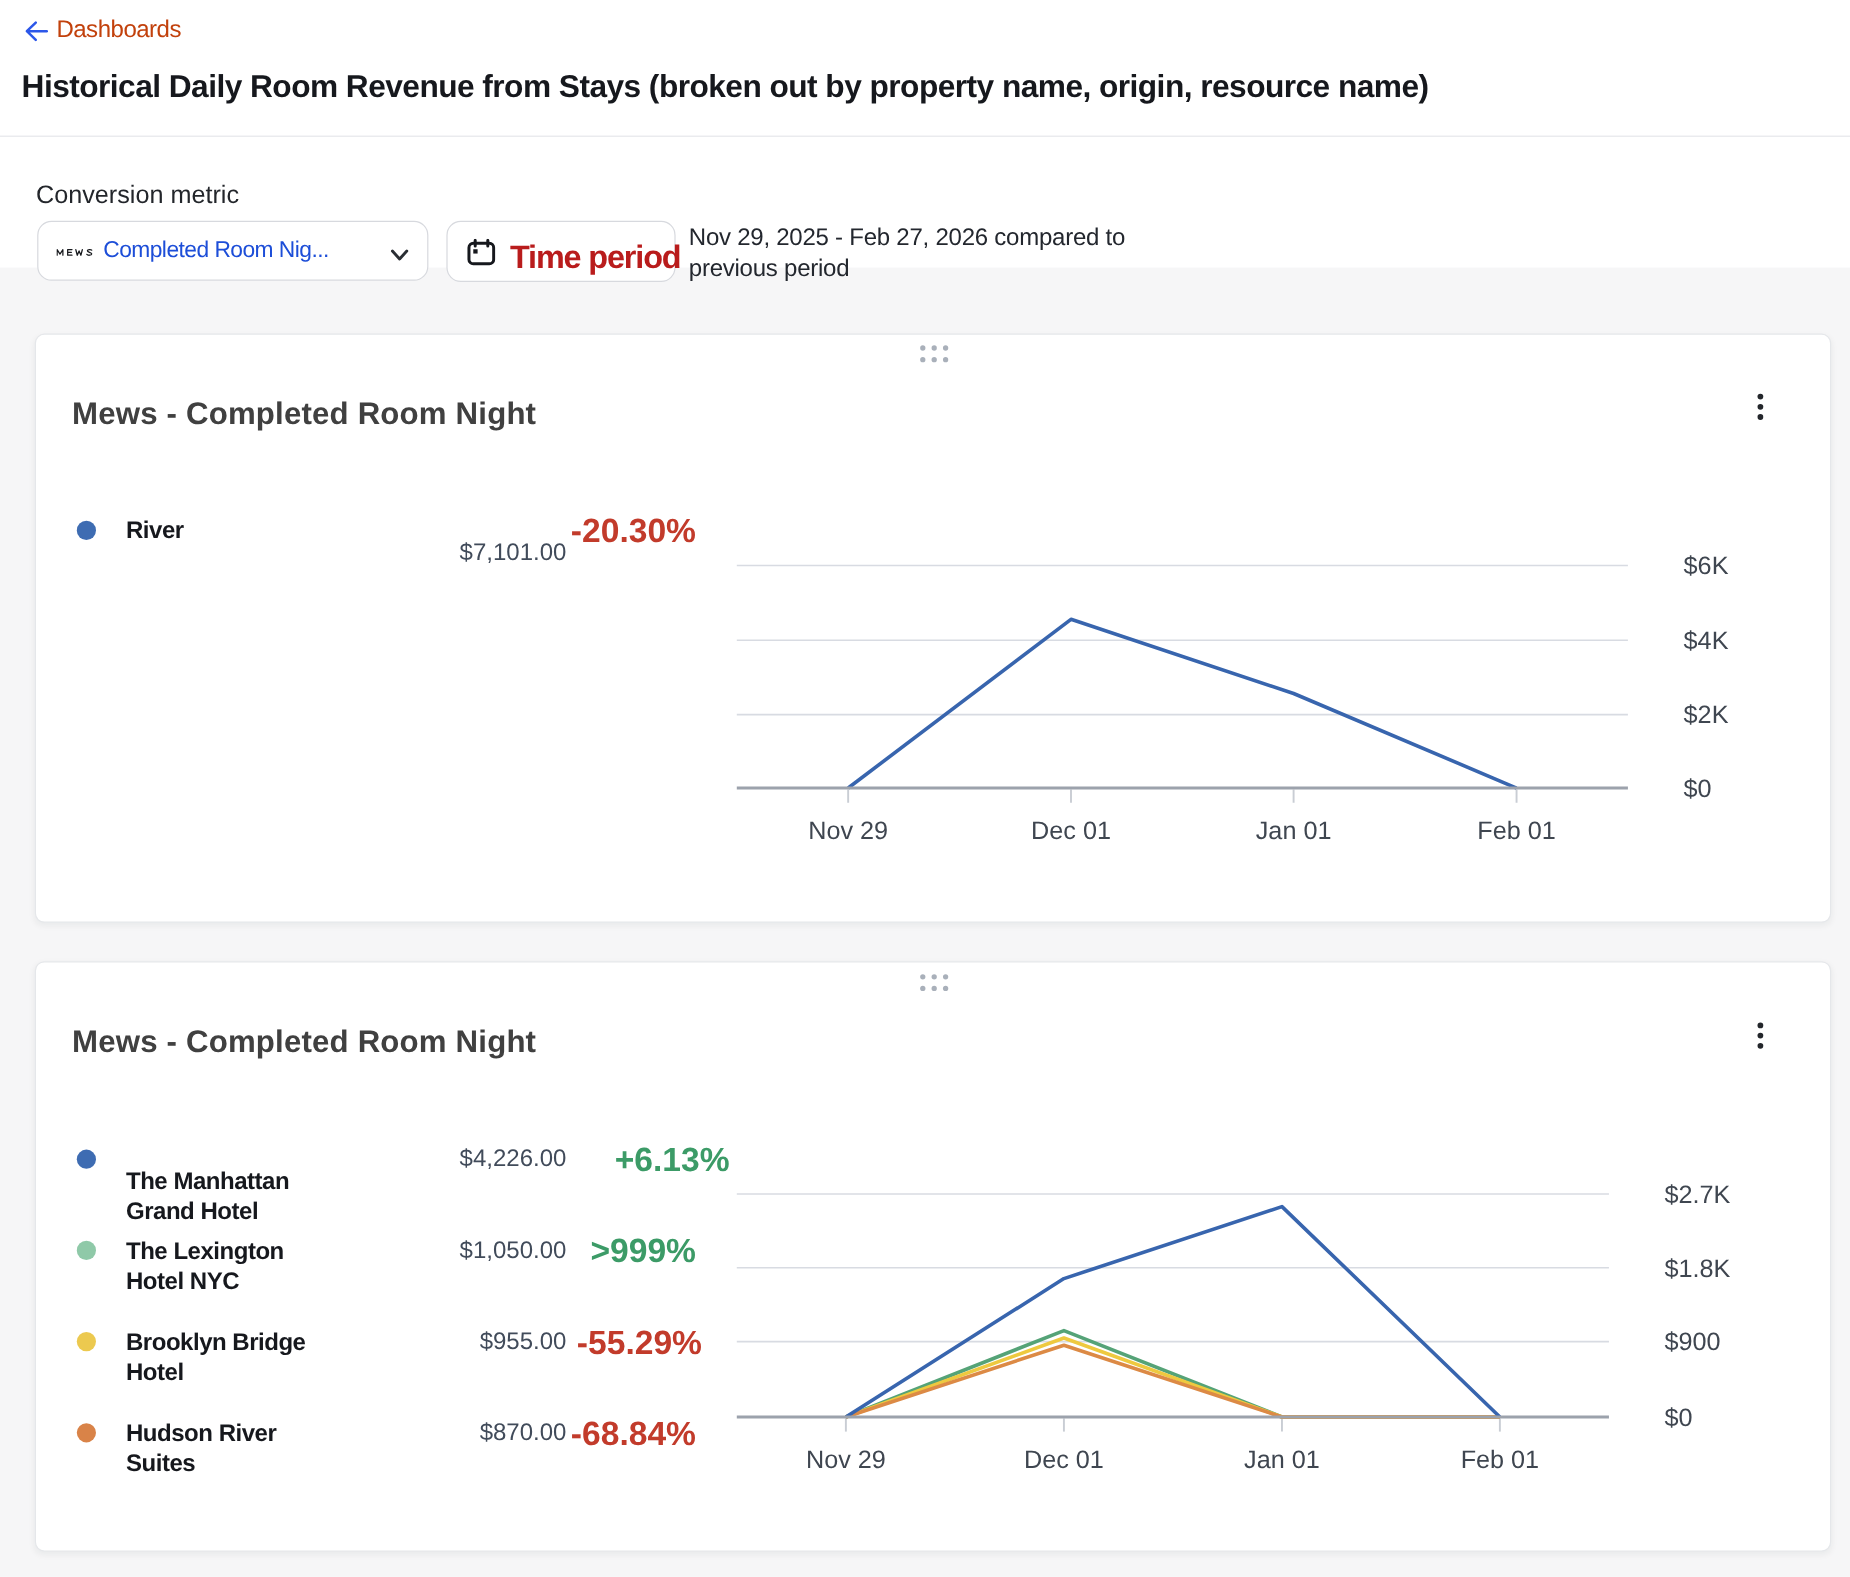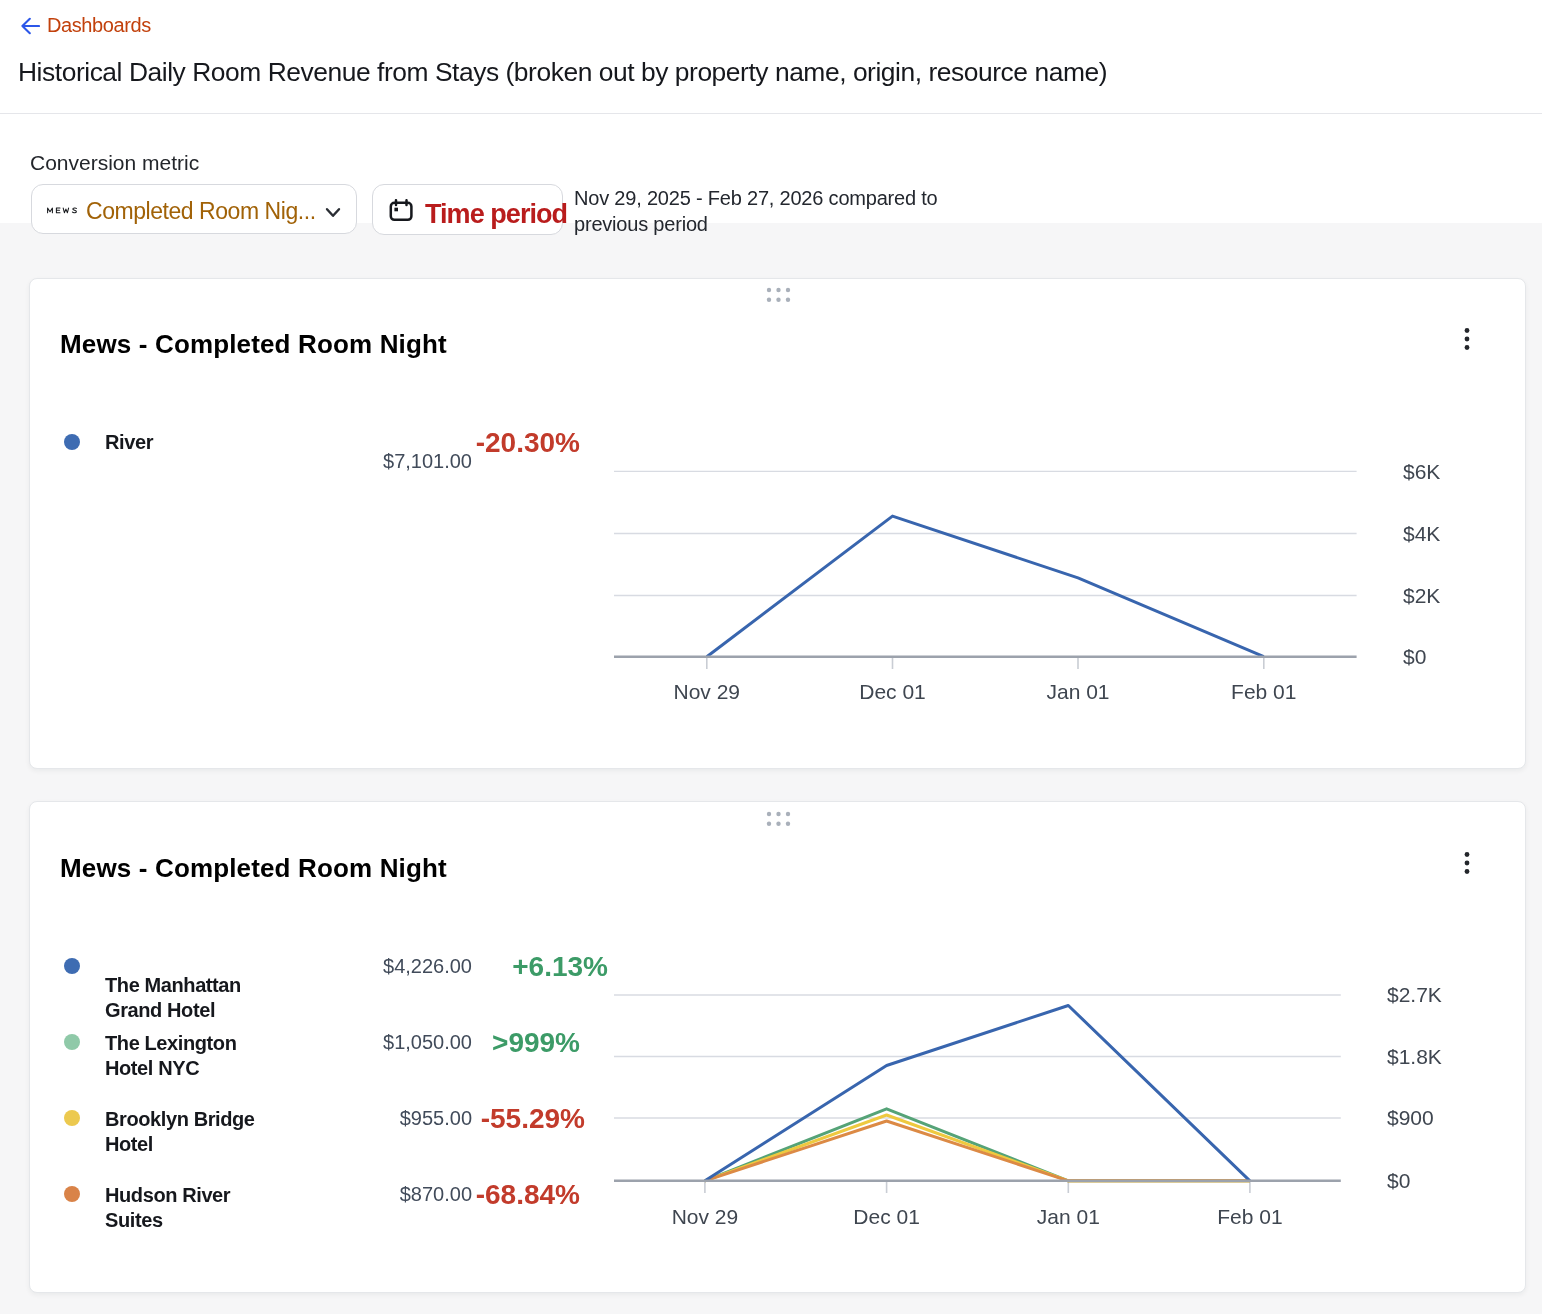--- a/index.html
+++ b/index.html
@@ -2,51 +2,51 @@
 <html><head>
 <meta charset="utf-8">
 <style>
   html,body{margin:0;padding:0;}
   body{width:1542px;height:1314px;position:relative;background:#fff;
        font-family:"Liberation Sans", sans-serif;overflow:hidden;}
   .abs{position:absolute;}
   .graybg{position:absolute;left:0;top:223px;width:1542px;height:1091px;background:#F6F6F7;}
   .card{position:absolute;left:29px;width:1495px;background:#fff;border:1px solid #E5E7EA;
         border-radius:8px;box-shadow:0 2px 5px rgba(25,30,40,.055);}
-  .cardtitle{font-size:26px;font-weight:700;color:#000000;letter-spacing:0.15px;}
+  .cardtitle{font-size:26px;font-weight:700;color:#404040;letter-spacing:0.15px;}
   .legname{font-size:20px;font-weight:700;color:#16181D;line-height:25px;letter-spacing:-0.4px;}
   .legval{font-size:20px;color:#414B5A;text-align:right;line-height:25px;}
   .legpct{font-size:28px;font-weight:700;text-align:right;line-height:25px;}
   .pos{color:#3C9B67;} .neg{color:#C23B2B;}
   .dot{position:absolute;width:16px;height:16px;border-radius:50%;}
 </style>
 </head>
 <body>
 <div class="graybg"></div>
 
 <a class="abs" style="left:21px;top:14px;color:#c2410c;font-size:20px;letter-spacing:-0.4px;text-decoration:none;display:flex;align-items:center;justify-content:flex-end;">
   <svg width="19" height="22" viewBox="0 0 19 22" style="margin-right:7px;">
     <path d="M18 11 H1.4 M8.8 3.8 L1.4 11 L8.8 18.2" fill="none" stroke="#2C57E9" stroke-width="2.1" stroke-linecap="round" stroke-linejoin="round"></path>
   </svg>
   Dashboards
 </a>
-<div class="abs" style="left:18px;top:57px;font-size:26.4px;font-weight:400;color:#16181D;letter-spacing:-0.45px;">Historical Daily Room Revenue from Stays (broken out by property name, origin, resource name)</div>
+<div class="abs" style="left:18px;top:57px;font-size:26.4px;font-weight:700;color:#16181D;letter-spacing:-0.45px;">Historical Daily Room Revenue from Stays (broken out by property name, origin, resource name)</div>
 <div class="abs" style="left:0;top:113px;width:1542px;height:1px;background:#E5E6EA;"></div>
 
 <div class="abs" style="left:30px;top:151px;font-size:21px;color:#23262B;">Conversion metric</div>
 <div class="abs" style="left:31px;top:184px;width:326px;height:50px;border:1px solid #D7D9DE;border-radius:12px;background:#fff;box-sizing:border-box;"></div>
 <svg class="abs" style="left:47px;top:206.6px;" width="31" height="7" viewBox="0 0 31 7">
   <g fill="none" stroke="#17191D" stroke-width="1.05" stroke-linecap="round" stroke-linejoin="round">
     <path d="M0.6,5.7 V1.1 L3.0,4.7 L5.4,1.1 V5.7"></path>
     <path d="M13.0,1.0 H9.4 V5.7 H13.0 M9.4,3.3 H12.5"></path>
     <path d="M16.2,1.1 L17.4,5.7 L18.9,2.1 L20.4,5.7 L21.6,1.1"></path>
     <path d="M29.4,1.5 C28.9,0.8 25.9,0.7 25.8,2.0 C25.7,3.4 29.5,3.1 29.4,4.6 C29.3,6.0 26.0,6.0 25.4,5.0"></path>
   </g>
 </svg>
-<div class="abs" style="left:86px;top:198px;font-size:23px;color:#a16207;letter-spacing:-0.45px;">Completed Room Nig...</div>
+<div class="abs" style="left:86px;top:198px;font-size:19px;color:#1d4ed8;letter-spacing:-0.45px;">Completed Room Nig...</div>
 <svg class="abs" style="left:322px;top:205px;" width="22" height="16" viewBox="0 0 22 16">
   <path d="M5 4.2 L11 10.8 L17 4.2" fill="none" stroke="#2A2E34" stroke-width="2.4" stroke-linecap="round" stroke-linejoin="round"></path>
 </svg>
 <div class="abs" style="left:372px;top:184px;width:191px;height:51px;border:1px solid #D7D9DE;border-radius:12px;background:#fff;box-sizing:border-box;"></div>
 <svg class="abs" style="left:389px;top:199px;" width="24" height="23" viewBox="0 0 24 23">
   <rect x="1.8" y="3.8" width="20.6" height="17" rx="3.6" fill="none" stroke="#16181D" stroke-width="2.5"></rect>
   <path d="M7 1.2 V6 M17.5 1.2 V6" stroke="#16181D" stroke-width="2.5" stroke-linecap="round"></path>
   <rect x="5.4" y="8.7" width="3.6" height="3.6" fill="#16181D"></rect>
 </svg>
 <div class="abs" style="left:425px;top:199px;font-size:27px;font-weight:700;color:#b91c1c;letter-spacing:-0.95px;">Time period</div>

